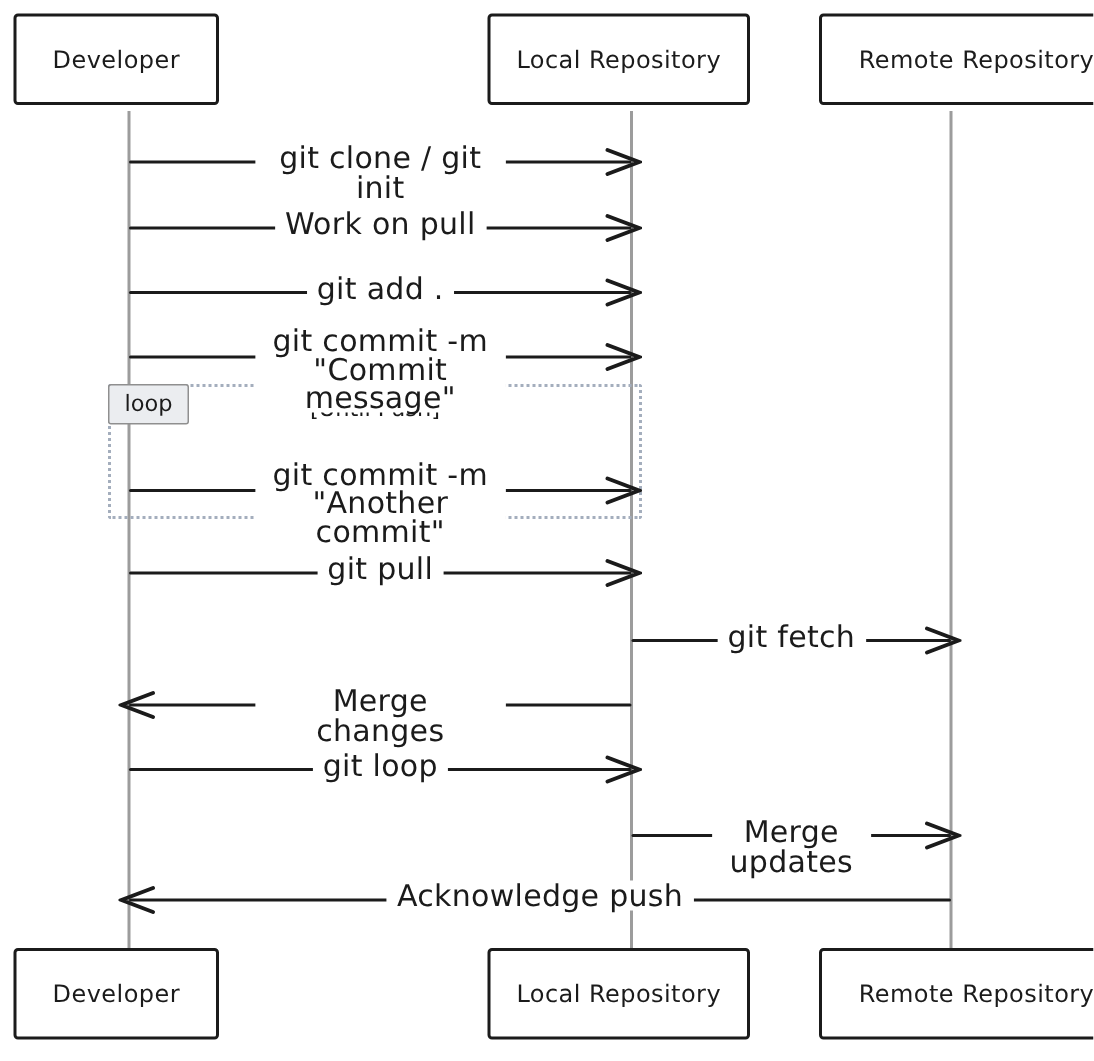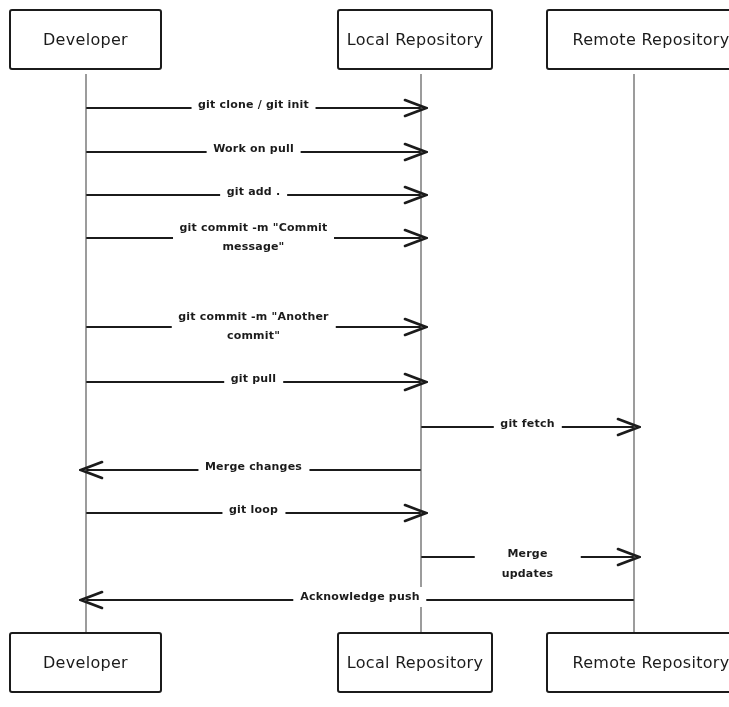--- a/index.html
+++ b/index.html
@@ -24,22 +24,22 @@
     border-radius: 3px;
     background: #ffffff;
     display: flex;
     align-items: center;
     justify-content: center;
     font-size: 16px;
     letter-spacing: 0.3px;
     z-index: 5;
     box-sizing: border-box;
   }
-  .actor.dev    { left: 9px;   width: 153px; }
-  .actor.local  { left: 337px; width: 156px; }
+  .actor.dev    { left: 9px;   width: 137px; }
+  .actor.local  { left: 325px; width: 175px; }
   .actor.remote { left: 546px; width: 210px; }
   .actor.top    { top: 9px; }
   .actor.bottom { top: 632px; }
 
   
   .lifeline {
     position: absolute;
     top: 74px;
     height: 559px;
     width: 2px;
@@ -98,41 +98,44 @@
   }
   .msg .head.right { right: -7px; }
   .msg .head.left  { left: -7px; }
   .msg .label {
     position: absolute;
     left: 50%;
     transform: translateX(-50%);
     top: -13px;
     background: #ffffff;
     padding: 0 7px;
-    font-size: 11px;
+    font-size: 20px;
     line-height: 20px;
     white-space: pre-line;
     text-align: center;
     letter-spacing: 0.2px;
-    font-weight: bold;
   }
   .msg .label.two {
     top: -20px;
     line-height: 19px;
   }
 </style>
 </head>
 <body>
 
 <div class="stage">
 
   <div class="lifeline" style="left:85px;"></div>
   <div class="lifeline" style="left:420px;"></div>
   <div class="lifeline" style="left:633px;"></div>
 
+  <div class="loop-frame">
+    <div class="loop-label">loop</div>
+    <div class="loop-condition">[Until Push]</div>
+  </div>
 
   <div class="msg" style="left:86px;top:108px;width:335px;">
     <div class="line"></div>
     <svg class="head right" viewBox="0 0 26 20">
         <path d="M3 2 L24 10 L3 18" fill="none" stroke="#1b1b1b" stroke-width="2.6" stroke-linecap="round"></path>
       </svg>
     <div class="label">git clone / git init</div>
   </div>
 
   <div class="msg" style="left:86px;top:152px;width:335px;">

